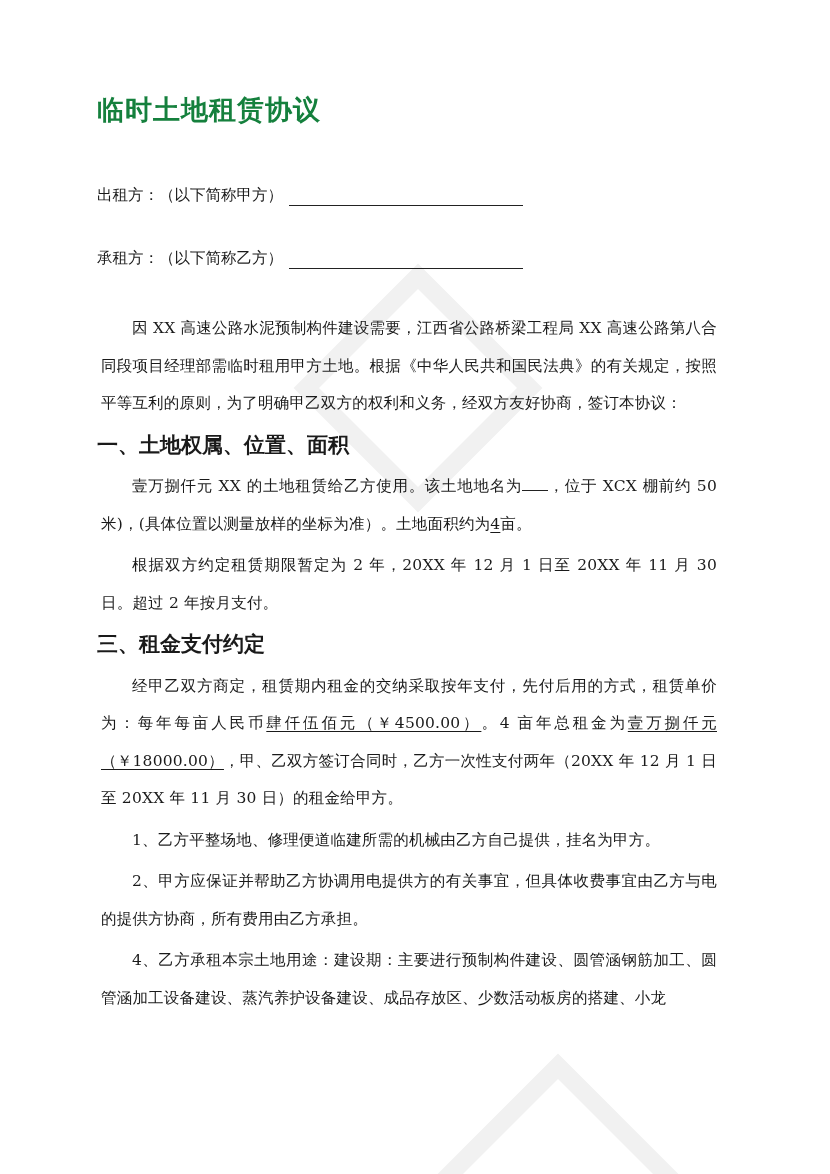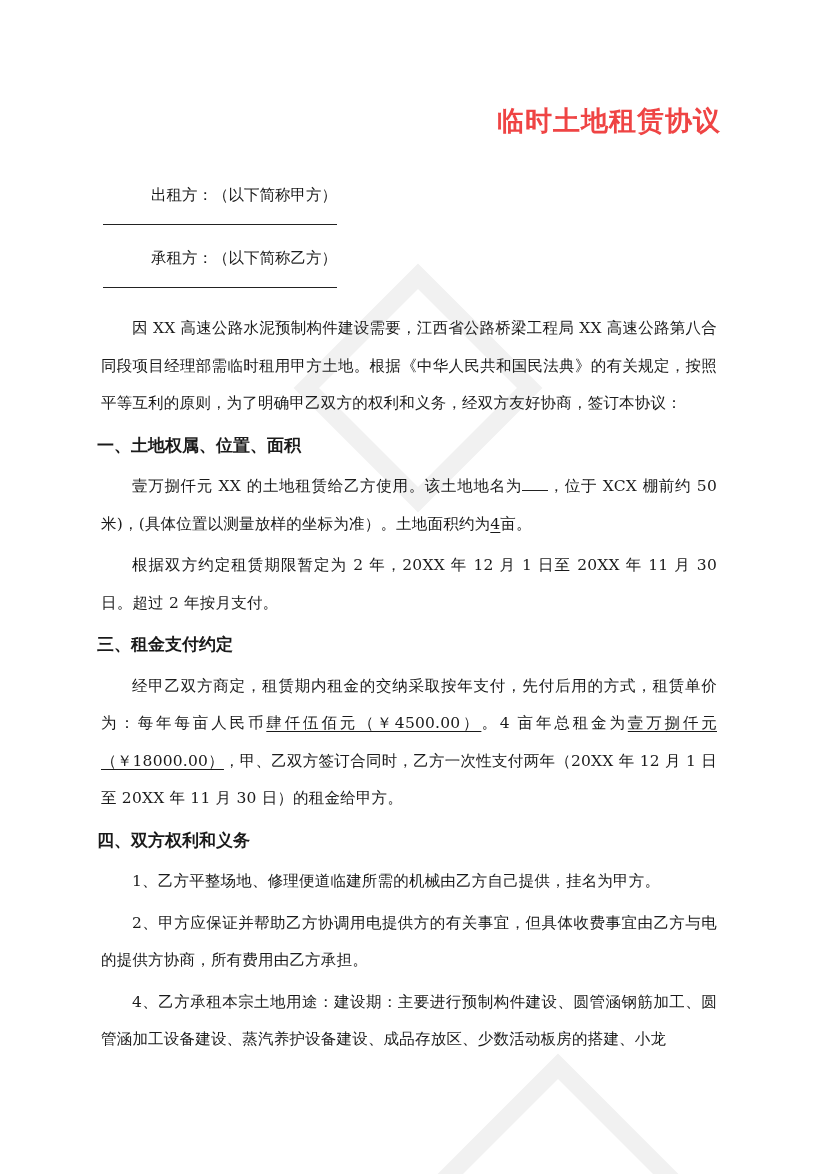--- a/index.html
+++ b/index.html
@@ -9,31 +9,31 @@
       color: #1a1a1a;
     }
     .watermark {
       position: absolute; pointer-events: none;
       border: 18px solid #f1f1f1; transform: rotate(45deg);
     }
     .wm1 { left: 330px; top: 300px; width: 140px; height: 140px; }
     .wm2 { left: 470px; top: 1090px; width: 140px; height: 140px; }
     .page { position: absolute; left: 97px; top: 0; width: 624px; }
     .title {
-      position: absolute; left: 0; width: 624px; top: 103px;
-      text-align: right; font-family: "DejaVu Sans", "Liberation Sans", sans-serif;
-      font-size: 27px; font-weight: bold; letter-spacing: 1px; color: #ef4444;
+      position: absolute; left: 0; width: 624px; top: 92px;
+      text-align: left; font-family: "DejaVu Sans", "Liberation Sans", sans-serif;
+      font-size: 27px; font-weight: bold; letter-spacing: 1px; color: #15803d;
     }
-    .party { position: absolute; left: 0; font-size: 15.5px; display: flex; align-items: flex-end; flex-direction: column; }
+    .party { position: absolute; left: 0; font-size: 15.5px; display: flex; align-items: flex-end; }
     .party .fill-line { display: inline-block; width: 234px; border-bottom: 1.3px solid #222; margin-left: 6px; height: 18px; }
     .p1 { top: 185px; }
     .p2 { top: 248px; }
     .body-text { position: absolute; left: 0; top: 306px; width: 624px; font-size: 15.5px; line-height: 37.5px; }
     .para { margin: 4px; text-indent: 2em; text-align: justify; letter-spacing: 0.2px; }
-    .heading { margin: 0; font-family: "DejaVu Sans", "Liberation Sans", sans-serif; font-weight: bold; font-size: 17px; line-height: 37.5px; }
+    .heading { margin: 0; font-family: "DejaVu Sans", "Liberation Sans", sans-serif; font-weight: bold; font-size: 21px; line-height: 37.5px; }
     .u { text-decoration: underline; text-underline-offset: 3px; }
     .blank { display: inline-block; width: 26px; border-bottom: 1.3px solid #222; height: 14px; vertical-align: baseline; }
   </style>
 </head>
 <body>
 
 <div class="watermark wm1"></div>
 <div class="watermark wm2"></div>
 
 <div class="page">
@@ -52,18 +52,17 @@
     <p class="para">因 XX 高速公路水泥预制构件建设需要，江西省公路桥梁工程局 XX 高速公路第八合同段项目经理部需临时租用甲方土地。根据《中华人民共和国民法典》的有关规定，按照平等互利的原则，为了明确甲乙双方的权利和义务，经双方友好协商，签订本协议：</p>
 
     <p class="heading">一、土地权属、位置、面积</p>
     <p class="para"><span>壹万捌仟元 XX 的土地租赁给乙方使用。该土地地名为</span><span class="blank"></span><span>，位于 XCX 棚前约 50 米)，(具体位置以测量放样的坐标为准）。土地面积约为</span><span class="u">4</span><span>亩。</span></p>
 
     <p class="para">根据双方约定租赁期限暂定为 2 年，20XX 年 12 月 1 日至 20XX 年 11 月 30 日。超过 2 年按月支付。</p>
 
     <p class="heading">三、租金支付约定</p>
     <p class="para"><span>经甲乙双方商定，租赁期内租金的交纳采取按年支付，先付后用的方式，租赁单价为：每年每亩人民币</span><span class="u">肆仟伍佰元（￥4500.00）</span><span>。4 亩年总租金为</span><span class="u">壹万捌仟元（￥18000.00）</span><span>，甲、乙双方签订合同时，乙方一次性支付两年（20XX 年 12 月 1 日至 20XX 年 11 月 30 日）的租金给甲方。</span></p>
 
-    <p class="heading">四、双方权利和义务</p>
     <p class="para">1、乙方平整场地、修理便道临建所需的机械由乙方自己提供，挂名为甲方。</p>
     <p class="para">2、甲方应保证并帮助乙方协调用电提供方的有关事宜，但具体收费事宜由乙方与电的提供方协商，所有费用由乙方承担。</p>
     <p class="para">4、乙方承租本宗土地用途：建设期：主要进行预制构件建设、圆管涵钢筋加工、圆管涵加工设备建设、蒸汽养护设备建设、成品存放区、少数活动板房的搭建、小龙</p>
   </div>
 </div>
 
 </body></html>

